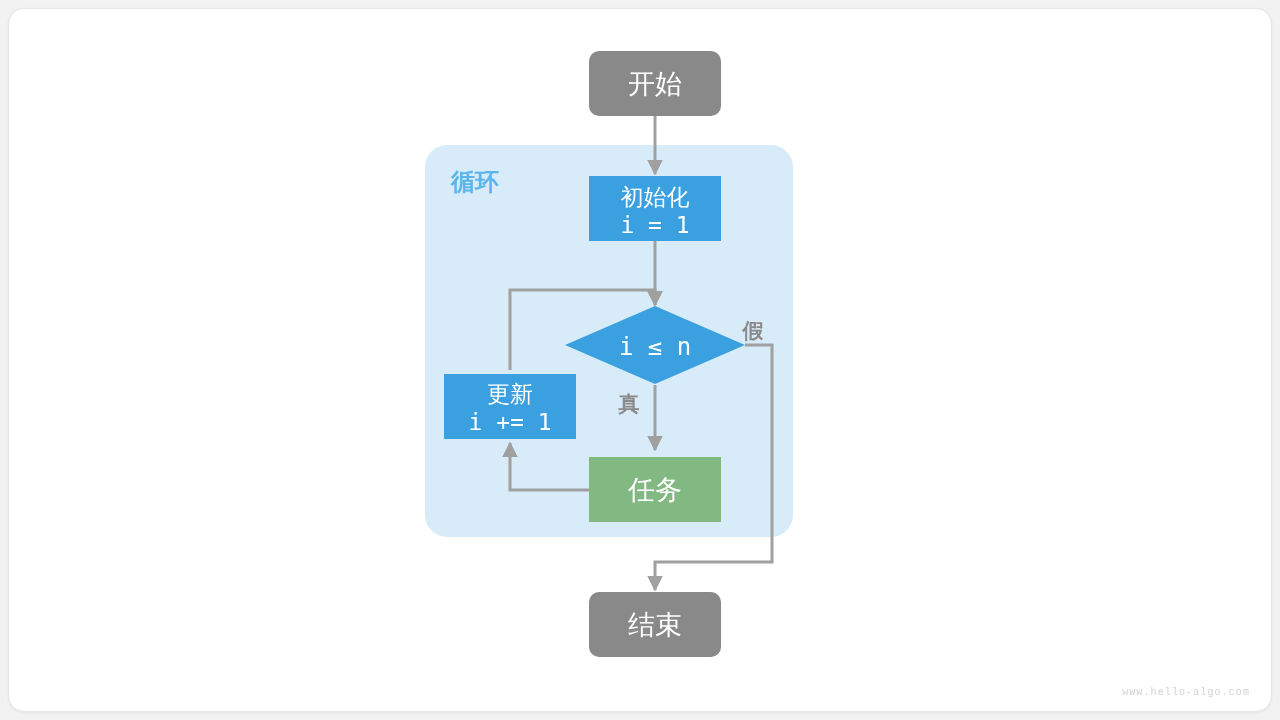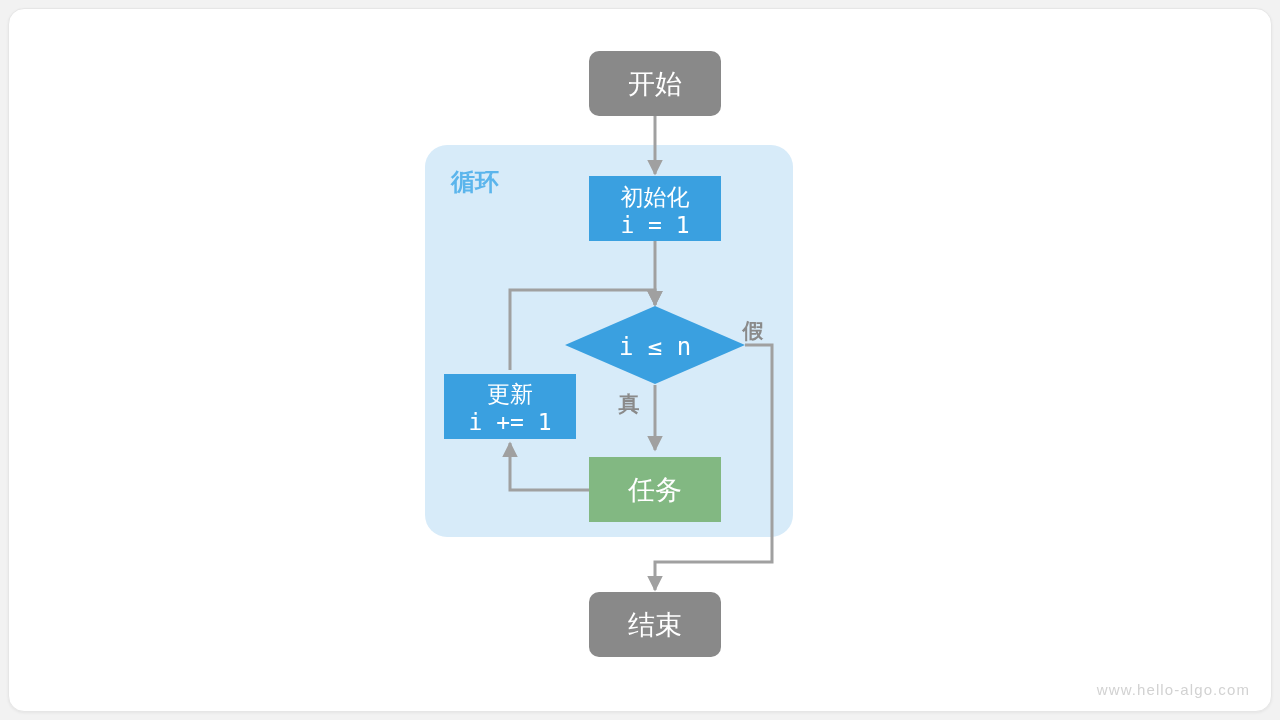--- a/index.html
+++ b/index.html
@@ -49,22 +49,22 @@
   }
   .group-label {
     font-family: "Liberation Sans", sans-serif;
     font-weight: bold;
     fill: #5bb5ec;
   }
   .watermark {
     position: absolute;
     right: 30px;
     bottom: 22px;
-    font-family: Liberation Sans, sans-serif;
-    font-size: 15px;
+    font-family: Liberation Mono, monospace;
+    font-size: 10px;
     letter-spacing: 1.1px;
     color: #d2d2d2;
     user-select: none;
   }
 </style>
 </head>
 <body>
 
 <div id="canvas">
 

